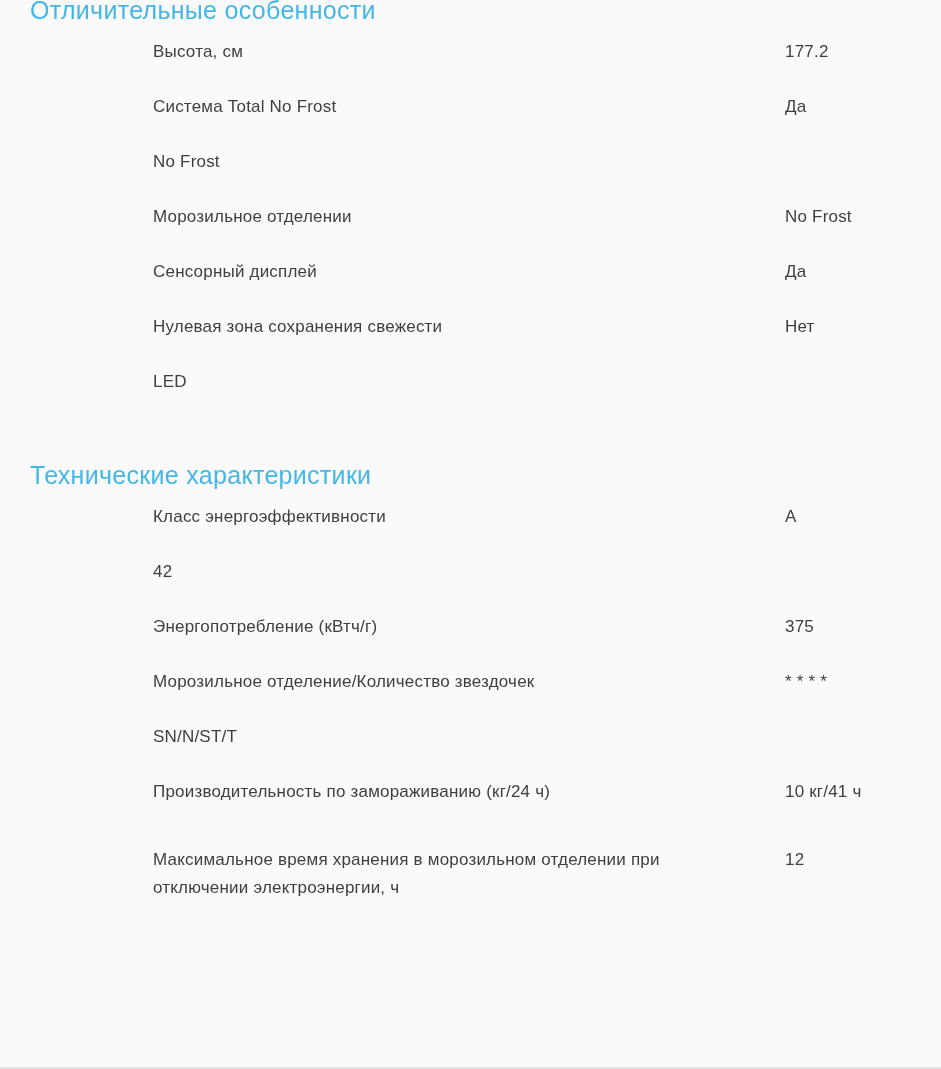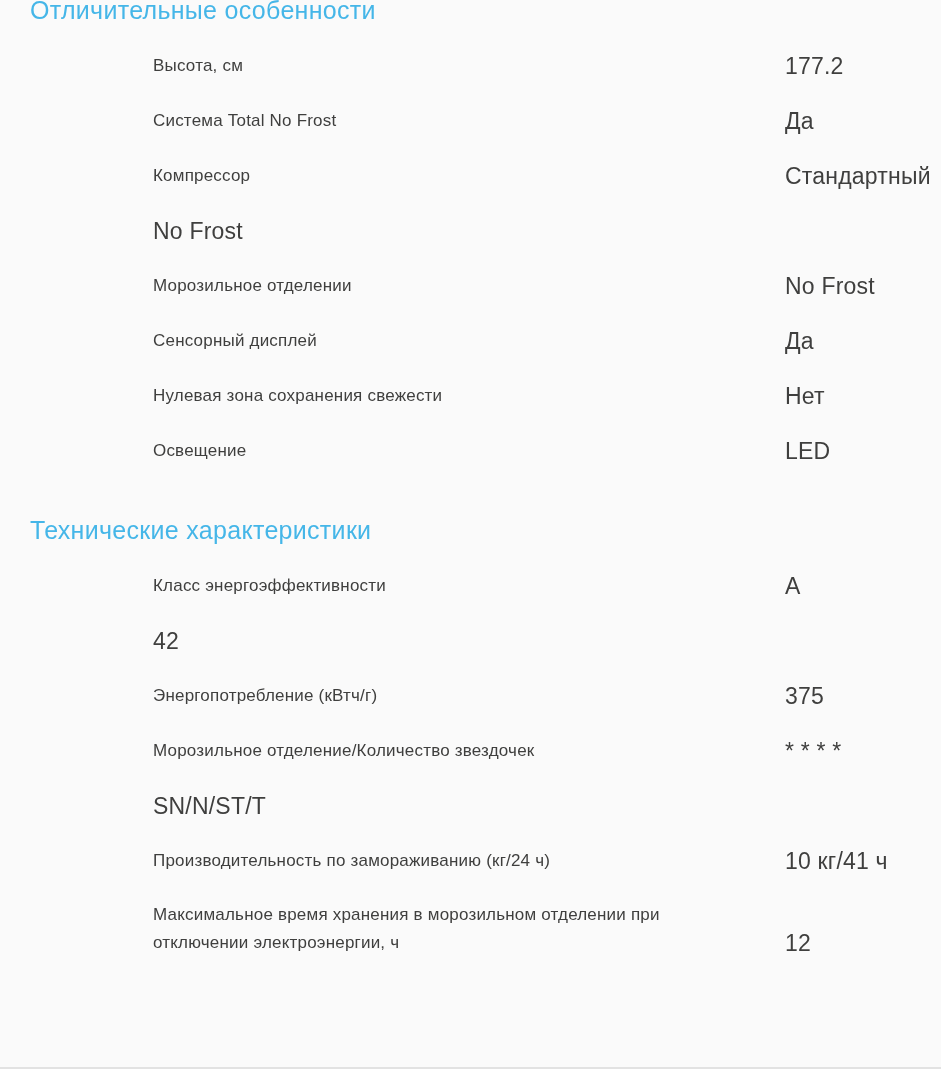--- a/index.html
+++ b/index.html
@@ -35,45 +35,44 @@
     line-height: 30px;
     font-weight: 300;
     letter-spacing: 0.3px;
     color: #45b6e8;
   }
   .rows {
     margin-top: 13px;
   }
   .spec-row {
     display: flex;
-    align-items: center;
     min-height: 55px;
     box-sizing: border-box;
     padding-left: 153px;
     padding-right: 30px;
   }
   .spec-row.multiline {
-    align-items: flex-end;
+    align-items: flex-start;
     padding-top: 13px;
     min-height: 55px;
   }
   .spec-label {
     width: 632px;
     flex: 0 0 632px;
     font-size: 17px;
     line-height: 28px;
     font-weight: 300;
     letter-spacing: 0.2px;
     color: #3f3f3e;
     padding-right: 40px;
     box-sizing: border-box;
   }
   .spec-value {
     flex: 1 1 auto;
-    font-size: 23px;
+    font-size: 17px;
     line-height: 28px;
     font-weight: 300;
     letter-spacing: 0.2px;
     color: #3f3f3e;
   }
 </style>
 </head>
 <body>
 
 <div class="specs-panel" id="specs-panel">
@@ -83,24 +82,20 @@
   <div class="spec-row">
     <div class="spec-label">Высота, см</div>
     <div class="spec-value">177.2</div>
   </div>
 
   <div class="spec-row">
     <div class="spec-label">Система Total No Frost</div>
     <div class="spec-value">Да</div>
   </div>
 
-  <div class="spec-row">
-    <div class="spec-label">Компрессор</div>
-    <div class="spec-value">Стандартный</div>
-  </div>
 
   <div class="spec-row">
     <div class="spec-value">No Frost</div>
   </div>
 
   <div class="spec-row">
     <div class="spec-label">Морозильное отделении</div>
     <div class="spec-value">No Frost</div>
   </div>
 
@@ -108,21 +103,20 @@
     <div class="spec-label">Сенсорный дисплей</div>
     <div class="spec-value">Да</div>
   </div>
 
   <div class="spec-row">
     <div class="spec-label">Нулевая зона сохранения свежести</div>
     <div class="spec-value">Нет</div>
   </div>
 
   <div class="spec-row">
-    <div class="spec-label">Освещение</div>
     <div class="spec-value">LED</div>
   </div>
 
 </div>
   </section>
 
   <section class="spec-section">
     <h2 class="section-title">Технические характеристики</h2>
     <div class="rows">
   <div class="spec-row">

